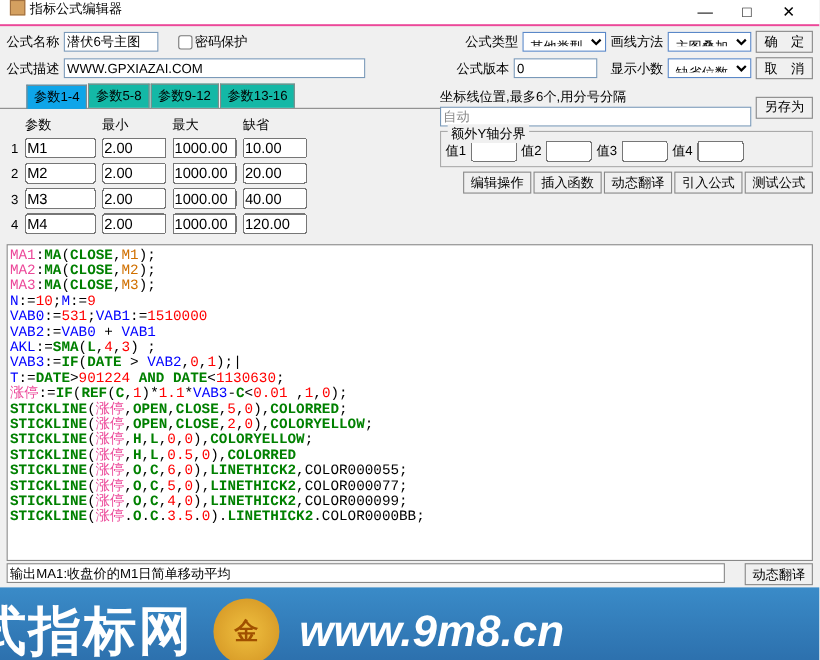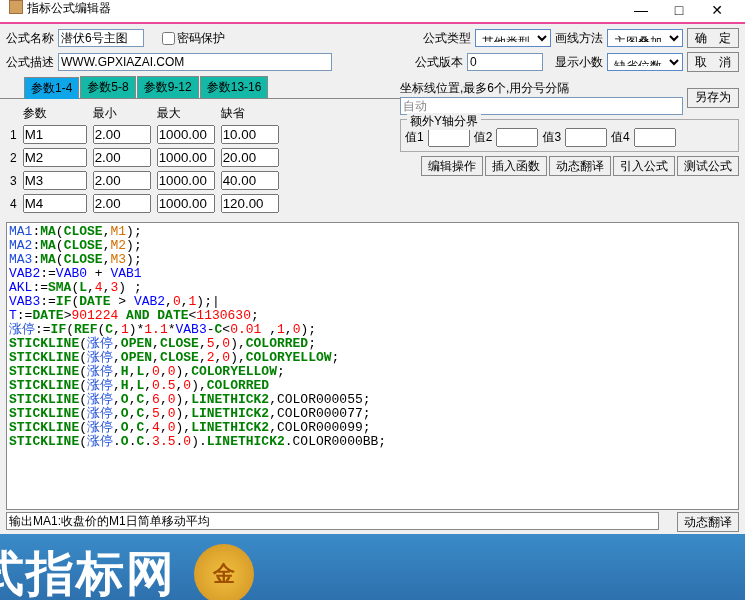--- a/index.html
+++ b/index.html
@@ -27,21 +27,21 @@
 .groupbox { border: 1px solid #aaa; padding: 8px 4px 4px 4px; position: relative; }
 .groupbox .legend { position: absolute; top: -7px; left: 6px; background: #f0f0f0; padding: 0 3px; }
 .axisrow { display: flex; gap: 4px; align-items: center; }
 .axisrow input { width: 42px; }
 .btnrow { display: flex; gap: 2px; justify-content: flex-end; }
 .codearea { margin: 2px 6px; border: 1px solid #888; background: #fff; height: 288px; overflow: auto; font-family: "Consolas","Courier New",monospace; font-size: 13px; padding: 2px; position: relative; }
 .codearea .line { white-space: pre; line-height: 14px; }
 .kw-green { color: #008000; font-weight: bold; }
 .kw-blue { color: #0000ff; }
 .kw-red { color: #ff0000; }
-.kw-mag { color: #1d4ed8; }
+.kw-mag { color: #ec4899; }
 .kw-orange { color: #d07000; }
 .kw-black { color: #000; }
 .statusrow { display: flex; margin: 2px 6px; gap: 18px; }
 .statusrow textarea, .statusrow input { border: 1px solid #888; font-size: 12px; }
 .banner { position: relative; height: 80px; background: linear-gradient(#3a8bc8,#2a6ba8); display: flex; align-items: center; overflow: hidden; }
 .banner .chinese { font-size: 48px; font-weight: bold; color: #fff; margin-left: -24px; letter-spacing: 2px; font-family: "Microsoft YaHei", sans-serif; }
 .banner .seal { width: 60px; height: 60px; border-radius: 50%; background: radial-gradient(#f0c040,#d09020); margin: 0 18px; display: flex; align-items: center; justify-content: center; color: #a05000; font-size: 22px; font-weight: bold; }
 .banner .url { font-size: 40px; font-weight: bold; color: #fff; font-style: italic; font-family: "Arial", sans-serif; }
 select { border: 1px solid #5a88c8; }
 .checkbox-wrap { display: flex; align-items: center; gap: 2px; }
@@ -166,20 +166,22 @@
       <button class="btn">引入公式</button>
       <button class="btn">测试公式</button>
     </div>
   </div>
 </div>
 
 <div class="codearea">
 <div class="line"><span class="kw-mag">MA1</span><span class="kw-black">:</span><span class="kw-green">MA</span><span class="kw-black">(</span><span class="kw-green">CLOSE</span><span class="kw-black">,</span><span class="kw-orange">M1</span><span class="kw-black">);</span></div>
 <div class="line"><span class="kw-mag">MA2</span><span class="kw-black">:</span><span class="kw-green">MA</span><span class="kw-black">(</span><span class="kw-green">CLOSE</span><span class="kw-black">,</span><span class="kw-orange">M2</span><span class="kw-black">);</span></div>
 <div class="line"><span class="kw-mag">MA3</span><span class="kw-black">:</span><span class="kw-green">MA</span><span class="kw-black">(</span><span class="kw-green">CLOSE</span><span class="kw-black">,</span><span class="kw-orange">M3</span><span class="kw-black">);</span></div>
+<div class="line"><span class="kw-blue">N</span><span class="kw-black">:=</span><span class="kw-red">10</span><span class="kw-black">;</span><span class="kw-blue">M</span><span class="kw-black">:=</span><span class="kw-red">9</span></div>
+<div class="line"><span class="kw-blue">VAB0</span><span class="kw-black">:=</span><span class="kw-red">531</span><span class="kw-black">;</span><span class="kw-blue">VAB1</span><span class="kw-black">:=</span><span class="kw-red">1510000</span></div>
 <div class="line"><span class="kw-blue">VAB2</span><span class="kw-black">:=</span><span class="kw-blue">VAB0</span><span class="kw-black"> + </span><span class="kw-blue">VAB1</span></div>
 <div class="line"><span class="kw-blue">AKL</span><span class="kw-black">:=</span><span class="kw-green">SMA</span><span class="kw-black">(</span><span class="kw-green">L</span><span class="kw-black">,</span><span class="kw-red">4</span><span class="kw-black">,</span><span class="kw-red">3</span><span class="kw-black">) ;</span></div>
 <div class="line"><span class="kw-blue">VAB3</span><span class="kw-black">:=</span><span class="kw-green">IF</span><span class="kw-black">(</span><span class="kw-green">DATE</span><span class="kw-black"> &gt; </span><span class="kw-blue">VAB2</span><span class="kw-black">,</span><span class="kw-red">0</span><span class="kw-black">,</span><span class="kw-red">1</span><span class="kw-black">);|</span></div>
 <div class="line"><span class="kw-blue">T</span><span class="kw-black">:=</span><span class="kw-green">DATE</span><span class="kw-black">&gt;</span><span class="kw-red">901224</span><span class="kw-black"> </span><span class="kw-green">AND</span><span class="kw-black"> </span><span class="kw-green">DATE</span><span class="kw-black">&lt;</span><span class="kw-red">1130630</span><span class="kw-black">;</span></div>
 <div class="line"><span class="kw-mag">涨停</span><span class="kw-black">:=</span><span class="kw-green">IF</span><span class="kw-black">(</span><span class="kw-green">REF</span><span class="kw-black">(</span><span class="kw-green">C</span><span class="kw-black">,</span><span class="kw-red">1</span><span class="kw-black">)*</span><span class="kw-red">1.1</span><span class="kw-black">*</span><span class="kw-blue">VAB3</span><span class="kw-black">-</span><span class="kw-green">C</span><span class="kw-black">&lt;</span><span class="kw-red">0.01</span><span class="kw-black"> ,</span><span class="kw-red">1</span><span class="kw-black">,</span><span class="kw-red">0</span><span class="kw-black">);</span></div>
 <div class="line"><span class="kw-green">STICKLINE</span><span class="kw-black">(</span><span class="kw-mag">涨停</span><span class="kw-black">,</span><span class="kw-green">OPEN</span><span class="kw-black">,</span><span class="kw-green">CLOSE</span><span class="kw-black">,</span><span class="kw-red">5</span><span class="kw-black">,</span><span class="kw-red">0</span><span class="kw-black">),</span><span class="kw-green">COLORRED</span><span class="kw-black">;</span></div>
 <div class="line"><span class="kw-green">STICKLINE</span><span class="kw-black">(</span><span class="kw-mag">涨停</span><span class="kw-black">,</span><span class="kw-green">OPEN</span><span class="kw-black">,</span><span class="kw-green">CLOSE</span><span class="kw-black">,</span><span class="kw-red">2</span><span class="kw-black">,</span><span class="kw-red">0</span><span class="kw-black">),</span><span class="kw-green">COLORYELLOW</span><span class="kw-black">;</span></div>
 <div class="line"><span class="kw-green">STICKLINE</span><span class="kw-black">(</span><span class="kw-mag">涨停</span><span class="kw-black">,</span><span class="kw-green">H</span><span class="kw-black">,</span><span class="kw-green">L</span><span class="kw-black">,</span><span class="kw-red">0</span><span class="kw-black">,</span><span class="kw-red">0</span><span class="kw-black">),</span><span class="kw-green">COLORYELLOW</span><span class="kw-black">;</span></div>
 <div class="line"><span class="kw-green">STICKLINE</span><span class="kw-black">(</span><span class="kw-mag">涨停</span><span class="kw-black">,</span><span class="kw-green">H</span><span class="kw-black">,</span><span class="kw-green">L</span><span class="kw-black">,</span><span class="kw-red">0.5</span><span class="kw-black">,</span><span class="kw-red">0</span><span class="kw-black">),</span><span class="kw-green">COLORRED</span></div>
 <div class="line"><span class="kw-green">STICKLINE</span><span class="kw-black">(</span><span class="kw-mag">涨停</span><span class="kw-black">,</span><span class="kw-green">O</span><span class="kw-black">,</span><span class="kw-green">C</span><span class="kw-black">,</span><span class="kw-red">6</span><span class="kw-black">,</span><span class="kw-red">0</span><span class="kw-black">),</span><span class="kw-green">LINETHICK2</span><span class="kw-black">,COLOR000055;</span></div>
@@ -189,13 +191,14 @@
 </div>
 
 <div class="statusrow">
   <input type="text" style="flex: 1 1 0%;" value="输出MA1:收盘价的M1日简单移动平均">
   <button class="btn">动态翻译</button>
 </div>
 
 <div class="banner">
   <span class="chinese">式指标网</span>
   <span class="seal">金</span>
+  <span class="url">www.9m8.cn</span>
 </div>
 
 </body></html>

